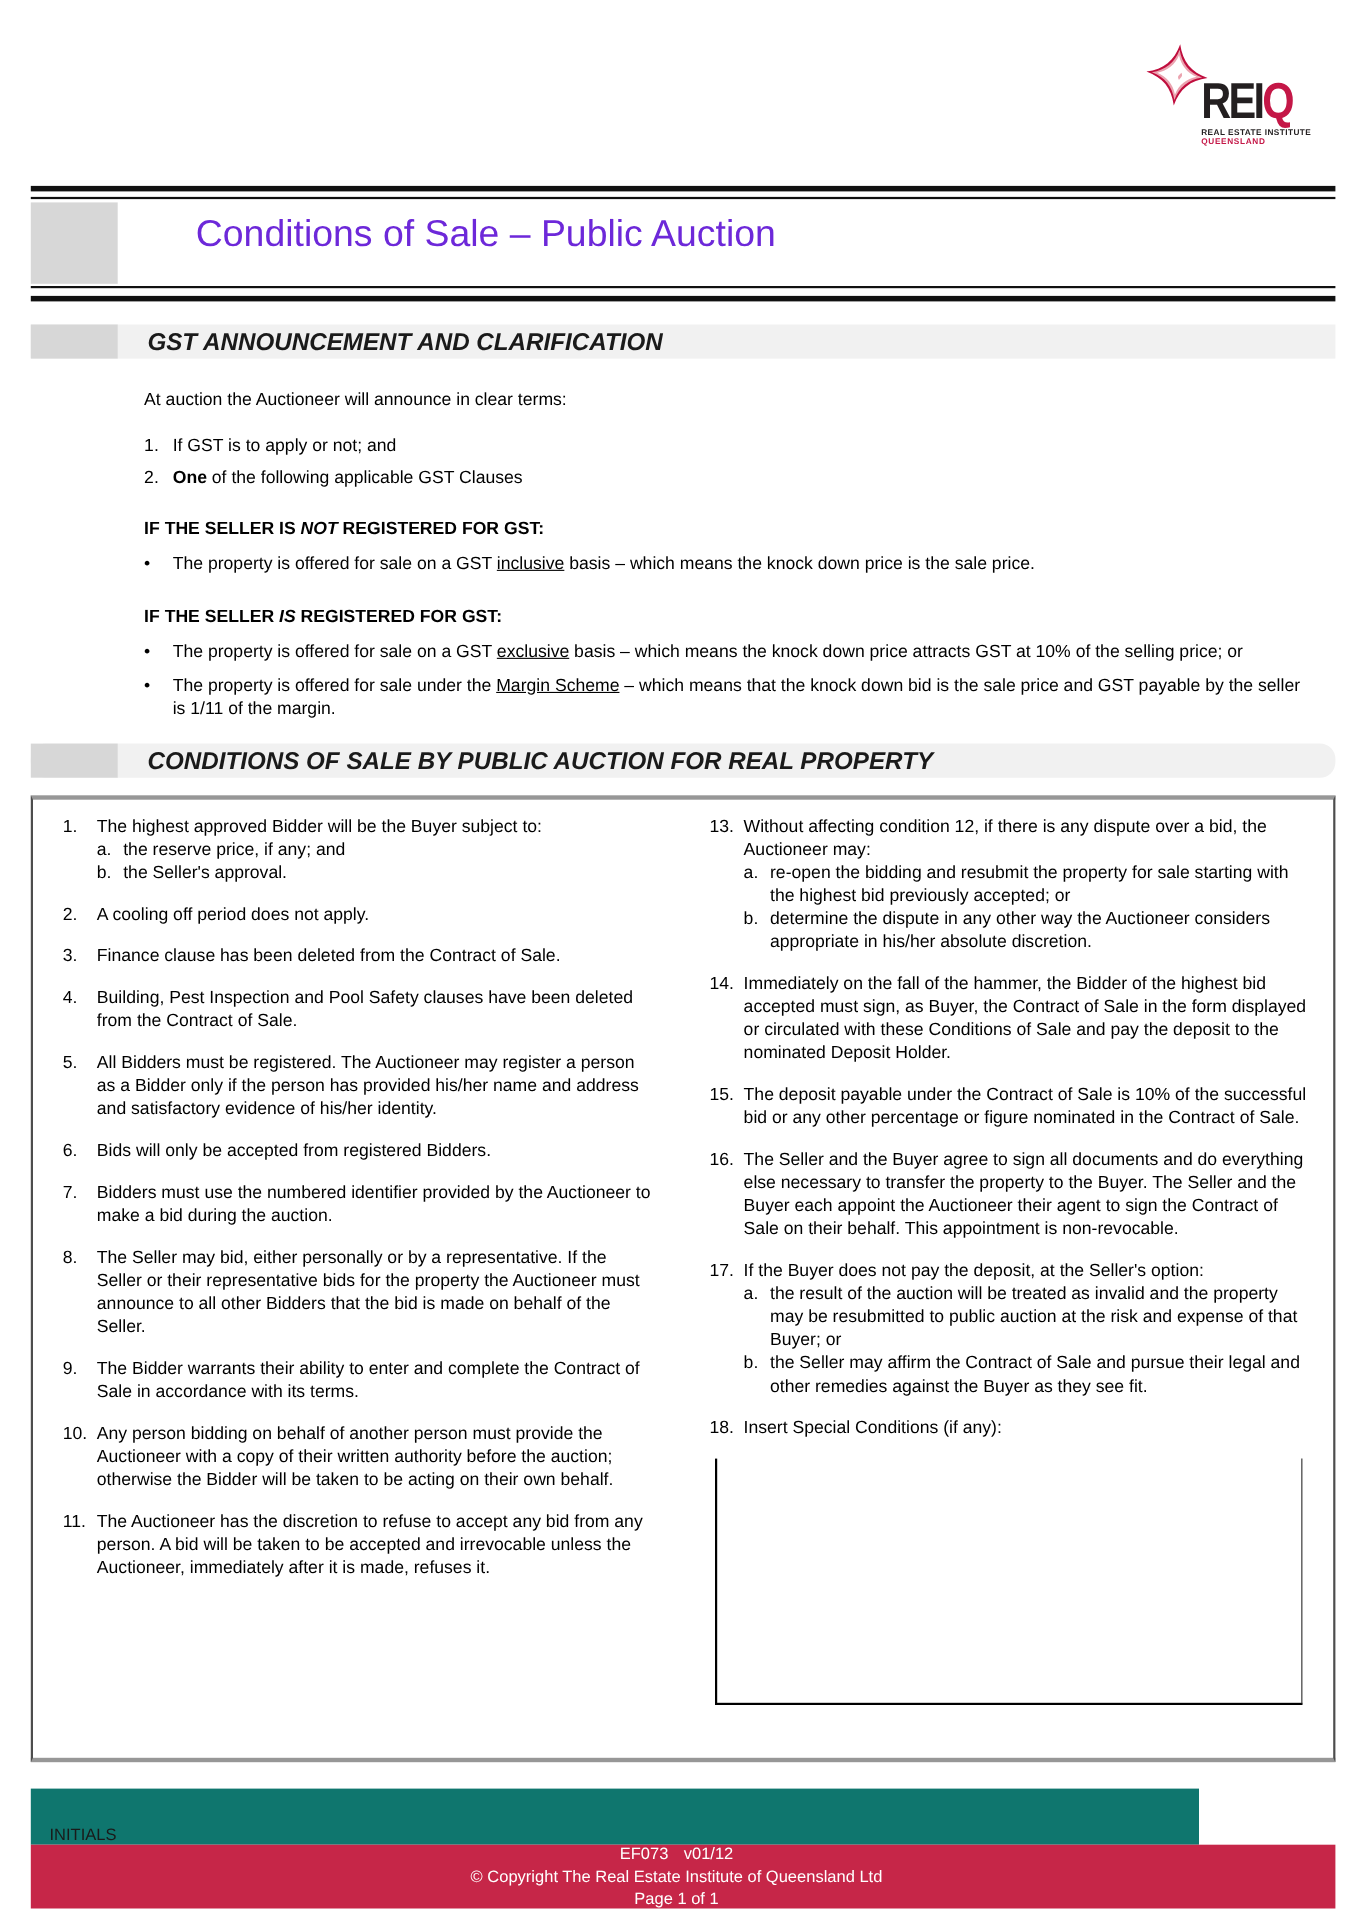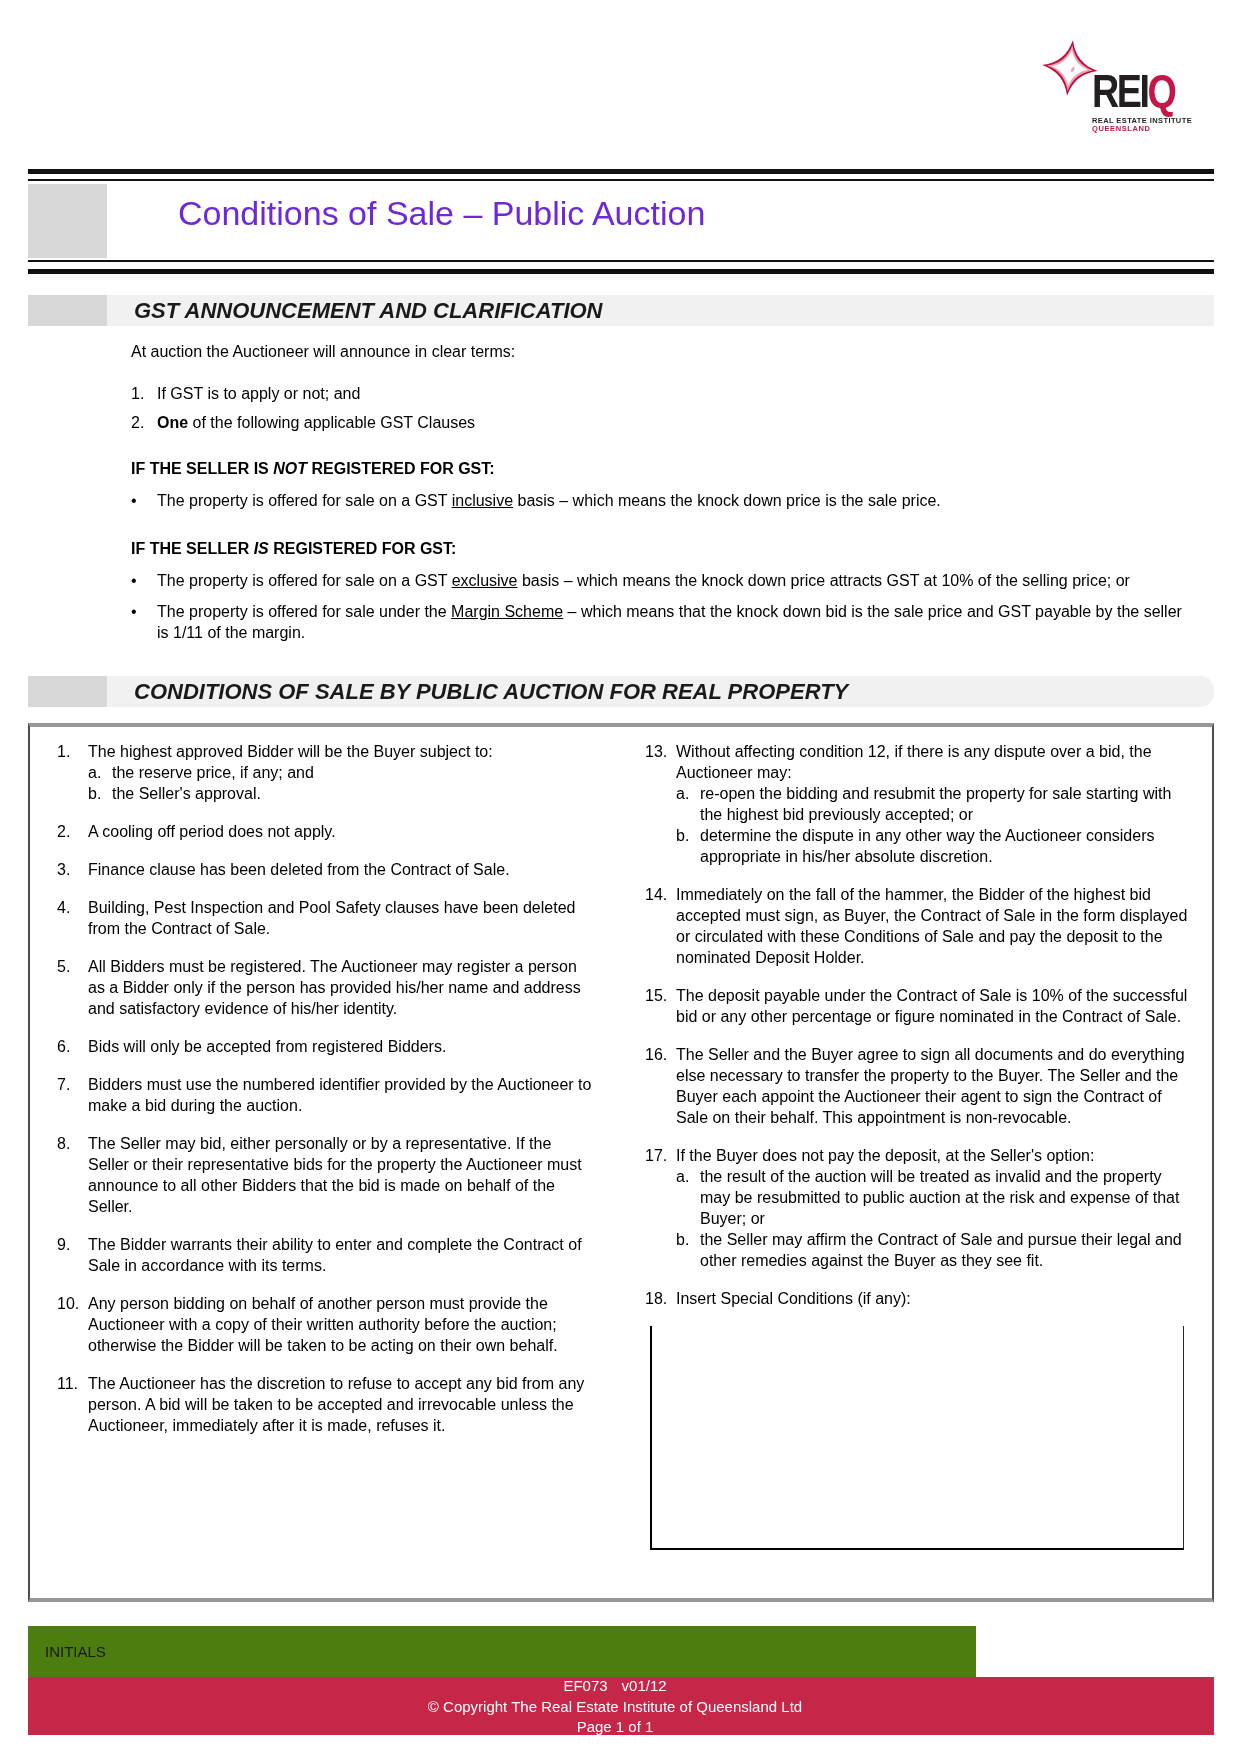--- a/index.html
+++ b/index.html
@@ -24,21 +24,21 @@
   .page-title{position:absolute;left:134px;top:194px;font-size:34px;color:#6d28d9;margin-left:44px;}
   
   .section-bar{position:absolute;left:28px;width:1186px;height:31px;background:#f1f1f1;}
   .section-bar .sq{position:absolute;left:0;top:0;width:79px;height:31px;background:#d7d7d7;}
   .section-bar .label{position:absolute;left:106px;top:3px;font-size:22px;font-weight:bold;
                       font-style:italic;color:#1a1a1a;white-space:nowrap;text-align:center;}
   #gst-bar{top:295px;}
   #cond-bar{top:676px;border-radius:14px;}
   
   .gst-content{position:absolute;left:131px;top:341px;width:1062px;font-size:16px;line-height:21px;}
-  .intro{margin:0 0 21px 0;}
+  .intro{margin:12px 0 21px 0;}
   .gst-item{display:flex;margin-bottom:8px;}
   .gst-item.last{margin-bottom:25px;}
   .gnum{flex:none;width:26px;}
   .gst-h{font-weight:bold;margin:0 0 11px 0;}
   .gst-h.second{margin-top:27px;}
   .gst-h .em{font-style:italic;}
   .bullet{display:flex;margin-bottom:10px;}
   .bdot{flex:none;width:26px;}
   .u{text-decoration:underline;}
   
@@ -49,22 +49,22 @@
   .col-left{left:27px;width:537px;}
   .col-right{left:615px;width:550px;}
   .cond{display:flex;margin-bottom:17px;}
   .cnum{flex:none;width:31px;}
   .ctxt{flex:1;}
   .sub{display:flex;}
   .slab{flex:none;width:24px;}
   .special-box{margin:4px 0 0 5px;width:534px;height:224px;box-sizing:border-box;
                border-left:2px solid #000;border-right:1px solid #2a2a2a;border-bottom:2px solid #000;}
   
-  .initials-bar{position:absolute;left:28px;top:1626px;width:948px;height:51px;background:#4d7c0f;
-                display:flex;align-items:center;}
+  .initials-bar{position:absolute;left:28px;top:1626px;width:1062px;height:51px;background:#0f766e;
+                display:flex;align-items:flex-end;}
   .initials-bar span{margin-left:17px;font-size:15px;color:#1a1a1a;}
   .footer-bar{position:absolute;left:28px;top:1677px;width:1186px;height:58px;background:#c62648;
               display:flex;align-items:center;justify-content:space-between;box-sizing:border-box;
               padding:0 28px 0 16px;color:#fff;font-size:15px;flex-direction:column;}
   .footer-left{display:flex;gap:14px;}
 </style>
 </head>
 <body>
 
 <div class="page">

